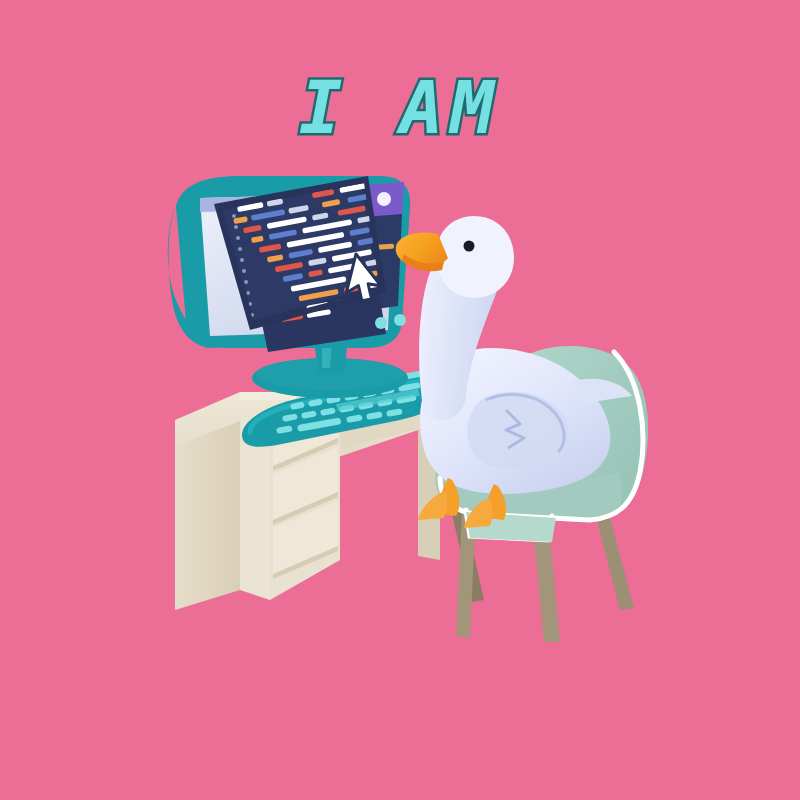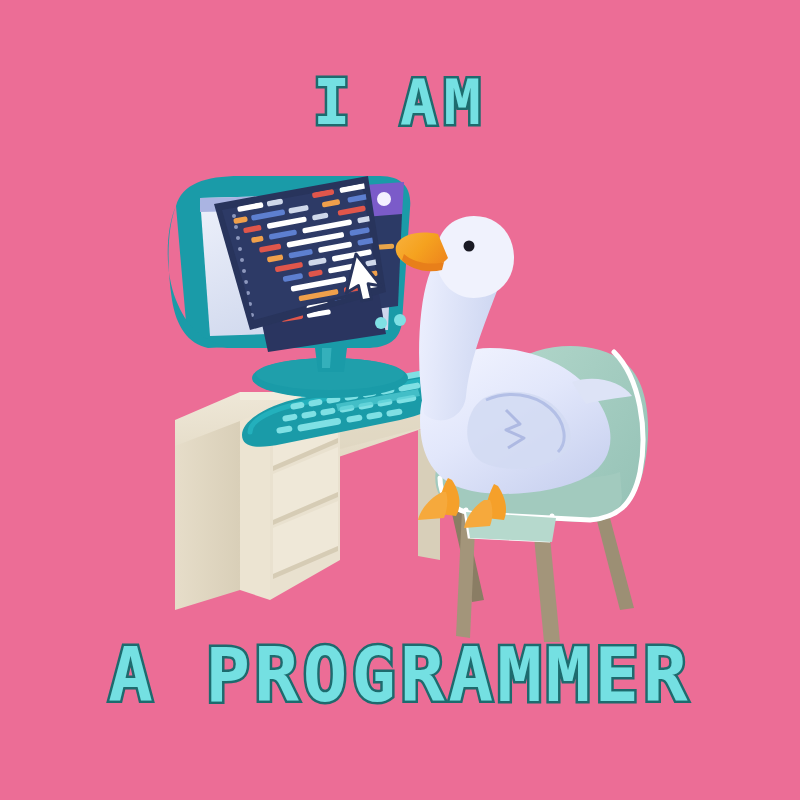--- a/index.html
+++ b/index.html
@@ -23,21 +23,22 @@
     font-weight: bold;
     letter-spacing: 0.10em;
     line-height: 1;
     -webkit-text-stroke: 5px #1d6b6e;
     paint-order: stroke fill;
     user-select: none;
     white-space: nowrap;
   }
   #title-top {
     top: 72px;
-    font-size: 62px;
+    font-size: 72px;
+    font-style: italic;
   }
   #title-bottom {
     top: 638px;
     font-size: 74px;
     letter-spacing: 0.055em;
   }
   .pixel-title .glyphwrap { display: inline-block; }
   #scene {
     position: absolute;
     inset: 0;
@@ -351,17 +352,14 @@
         <path d="M498 486 C506 498 508 510 504 520 L486 518 C484 506 490 492 494 484 Z" fill="#f5a02a"></path>
         <path d="M484 500 C474 506 466 518 464 528 L490 526 C494 516 492 504 490 500 Z" fill="#f6a93c"></path>
       </g>
     </g>
   </svg>
 
   <div id="title-top" class="pixel-title" style="color: rgb(116, 224, 226); -webkit-text-stroke: 5px rgb(29, 107, 110);">
     <span class="glyphwrap">I AM</span>
   </div>
 
-  <div id="title-bottom" class="pixel-title" style="color: rgb(116, 224, 226); -webkit-text-stroke: 5px rgb(29, 107, 110);">
-    <span class="glyphwrap">A PROGRAMMER</span>
-  </div>
 
 </div>
 
 </body></html>

